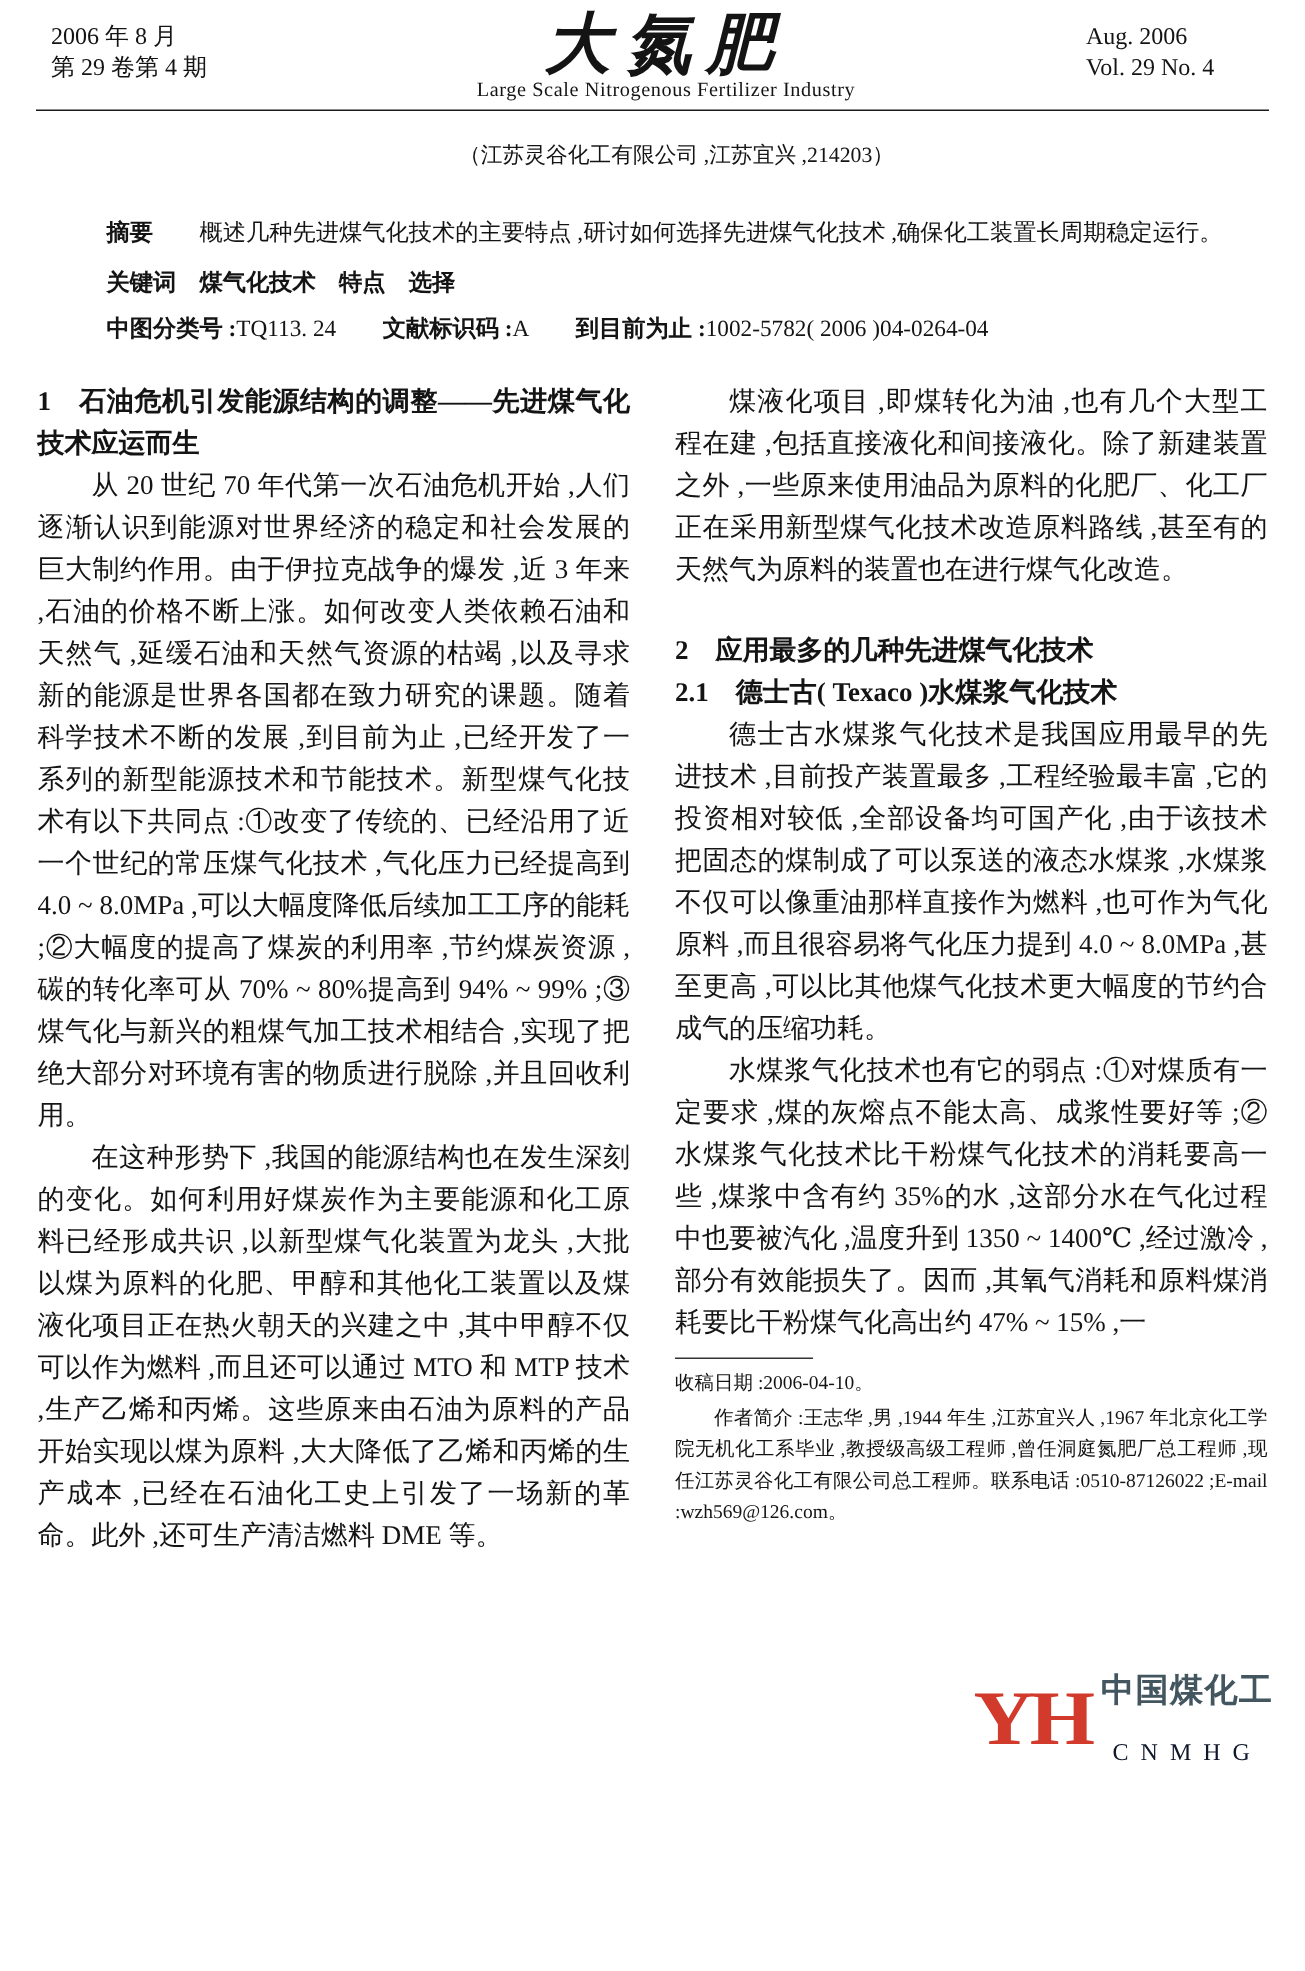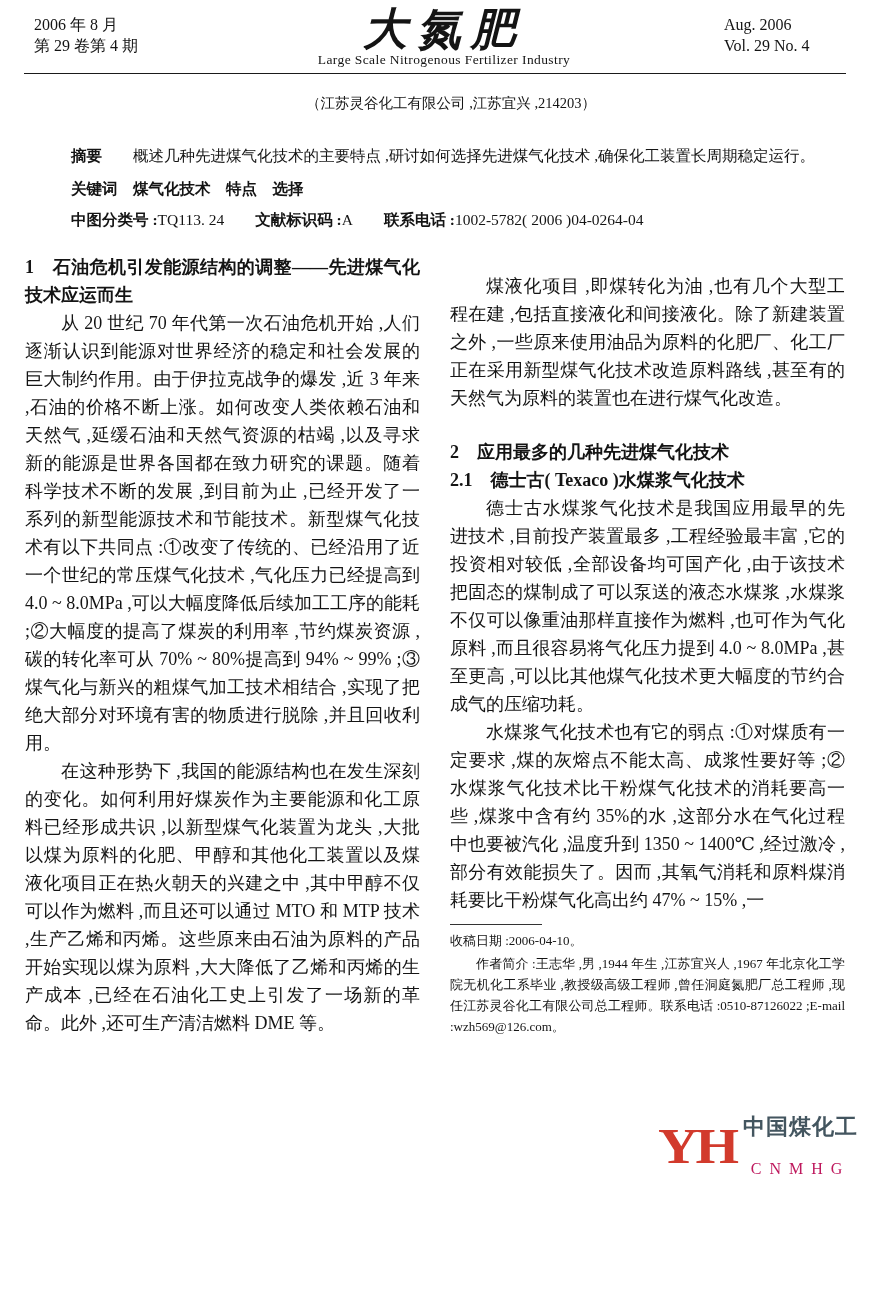--- a/index.html
+++ b/index.html
@@ -45,51 +45,51 @@
   
   .meta { margin: 30px 38px 12px 40px; font-size: 15.5px; line-height: 26px; }
   .abstract-para { text-indent: 2em; text-align: justify; }
   .bold { font-weight: bold; }
   .gap-2em { display: inline-block; width: 2em; }
   .gap-1em { display: inline-block; width: 1em; }
   .keywords-line { margin-top: 7px; text-indent: 2em; font-weight: bold; }
   .class-line { margin-top: 5px; text-indent: 2em; }
 
   
-  .columns { display: flex; gap: 30px; padding: 0 25px; margin-top: 20px; align-items: flex-end; }
+  .columns { display: flex; gap: 30px; padding: 0 25px; margin-top: 20px; }
   .col {
     width: 395px; font-size: 18px; line-height: 28px;
     text-align: justify; text-justify: inter-ideograph;
   }
   .col p { text-indent: 2em; margin: 0; }
   .sec-h { font-size: 18px; font-weight: bold; margin: 0; line-height: 28px; }
   .sec-h2 { margin-top: 26px; }
   .sec-h21 { margin-top: 0; }
 
   
   .footnote { margin-top: 10px; font-size: 13px; line-height: 21px; text-align: justify; }
   .footnote-rule { width: 92px; border: none; border-top: 1px solid #333; margin: 0 0 5px 0; }
   .footnote .date { margin: 0 0 2px 0; text-indent: 0; }
   .footnote .bio { margin: 0; text-indent: 2em; }
 
   
   .watermark {
     position: absolute; left: 640px; top: 1108px;
     width: 218px; height: 76px; background: #ffffff;
-    display: flex; align-items: center; justify-content: flex-end;
+    display: flex; align-items: center; justify-content: center;
     z-index: 6;
   }
   .wm-logo {
     color: #d23a2c; font-size: 56px; font-weight: bold; line-height: 58px;
     letter-spacing: -3px; transform: scaleY(0.92);
     font-family: "Liberation Serif", serif;
   }
   .wm-right { margin-left: 7px; text-align: center; }
   .wm-text { color: #43555f; font-size: 22px; font-weight: bold; letter-spacing: 1px; line-height: 26px; }
-  .wm-sub { color: #be185d; font-size: 16px; letter-spacing: 8px; line-height: 20px; margin-top: 19px; }
+  .wm-sub { color: #0f172a; font-size: 16px; letter-spacing: 8px; line-height: 20px; margin-top: 19px; }
 </style>
 </head>
 <body>
 
 <div class="page">
 
   <header class="journal-header">
     <div class="hdr-block hdr-left">
       <div>2006 年 8 月</div>
       <div>第 29 卷第 4 期</div>
@@ -109,21 +109,21 @@
   <div class="article-affiliation">（江苏灵谷化工有限公司 ,江苏宜兴 ,214203）</div>
 
   <div class="meta">
     <div class="abstract-para">
       <span class="bold">摘要</span><span class="gap-2em"></span><span>概述几种先进煤气化技术的主要特点 ,研讨如何选择先进煤气化技术 ,确保化工装置长周期稳定运行。</span>
     </div>
     <div class="keywords-line">
       <span>关键词</span><span class="gap-1em"></span><span>煤气化技术　特点　选择</span>
     </div>
     <div class="class-line">
-      <span class="bold">中图分类号 :</span><span>TQ113. 24</span><span class="gap-2em"></span><span class="bold">文献标识码 :</span><span>A</span><span class="gap-2em"></span><span class="bold">联系电话 :</span><span>1002-5782( 2006 )04-0264-04</span>
+      <span class="bold">中图分类号 :</span><span>TQ113. 24</span><span class="gap-2em"></span><span class="bold">文献标识码 :</span><span>A</span><span class="gap-2em"></span><span class="bold">到目前为止 :</span><span>1002-5782( 2006 )04-0264-04</span>
     </div>
   </div>
 
   <div class="columns">
 
     <div class="col">
       <h3 class="sec-h">1　石油危机引发能源结构的调整——先进煤气化技术应运而生</h3>
       <p>从 20 世纪 70 年代第一次石油危机开始 ,人们逐渐认识到能源对世界经济的稳定和社会发展的巨大制约作用。由于伊拉克战争的爆发 ,近 3 年来 ,石油的价格不断上涨。如何改变人类依赖石油和天然气 ,延缓石油和天然气资源的枯竭 ,以及寻求新的能源是世界各国都在致力研究的课题。随着科学技术不断的发展 ,到目前为止 ,已经开发了一系列的新型能源技术和节能技术。新型煤气化技术有以下共同点 :①改变了传统的、已经沿用了近一个世纪的常压煤气化技术 ,气化压力已经提高到 4.0 ~ 8.0MPa ,可以大幅度降低后续加工工序的能耗 ;②大幅度的提高了煤炭的利用率 ,节约煤炭资源 ,碳的转化率可从 70% ~ 80%提高到 94% ~ 99% ;③煤气化与新兴的粗煤气加工技术相结合 ,实现了把绝大部分对环境有害的物质进行脱除 ,并且回收利用。</p>
       <p>在这种形势下 ,我国的能源结构也在发生深刻的变化。如何利用好煤炭作为主要能源和化工原料已经形成共识 ,以新型煤气化装置为龙头 ,大批以煤为原料的化肥、甲醇和其他化工装置以及煤液化项目正在热火朝天的兴建之中 ,其中甲醇不仅可以作为燃料 ,而且还可以通过 MTO 和 MTP 技术 ,生产乙烯和丙烯。这些原来由石油为原料的产品开始实现以煤为原料 ,大大降低了乙烯和丙烯的生产成本 ,已经在石油化工史上引发了一场新的革命。此外 ,还可生产清洁燃料 DME 等。</p>
     </div>

